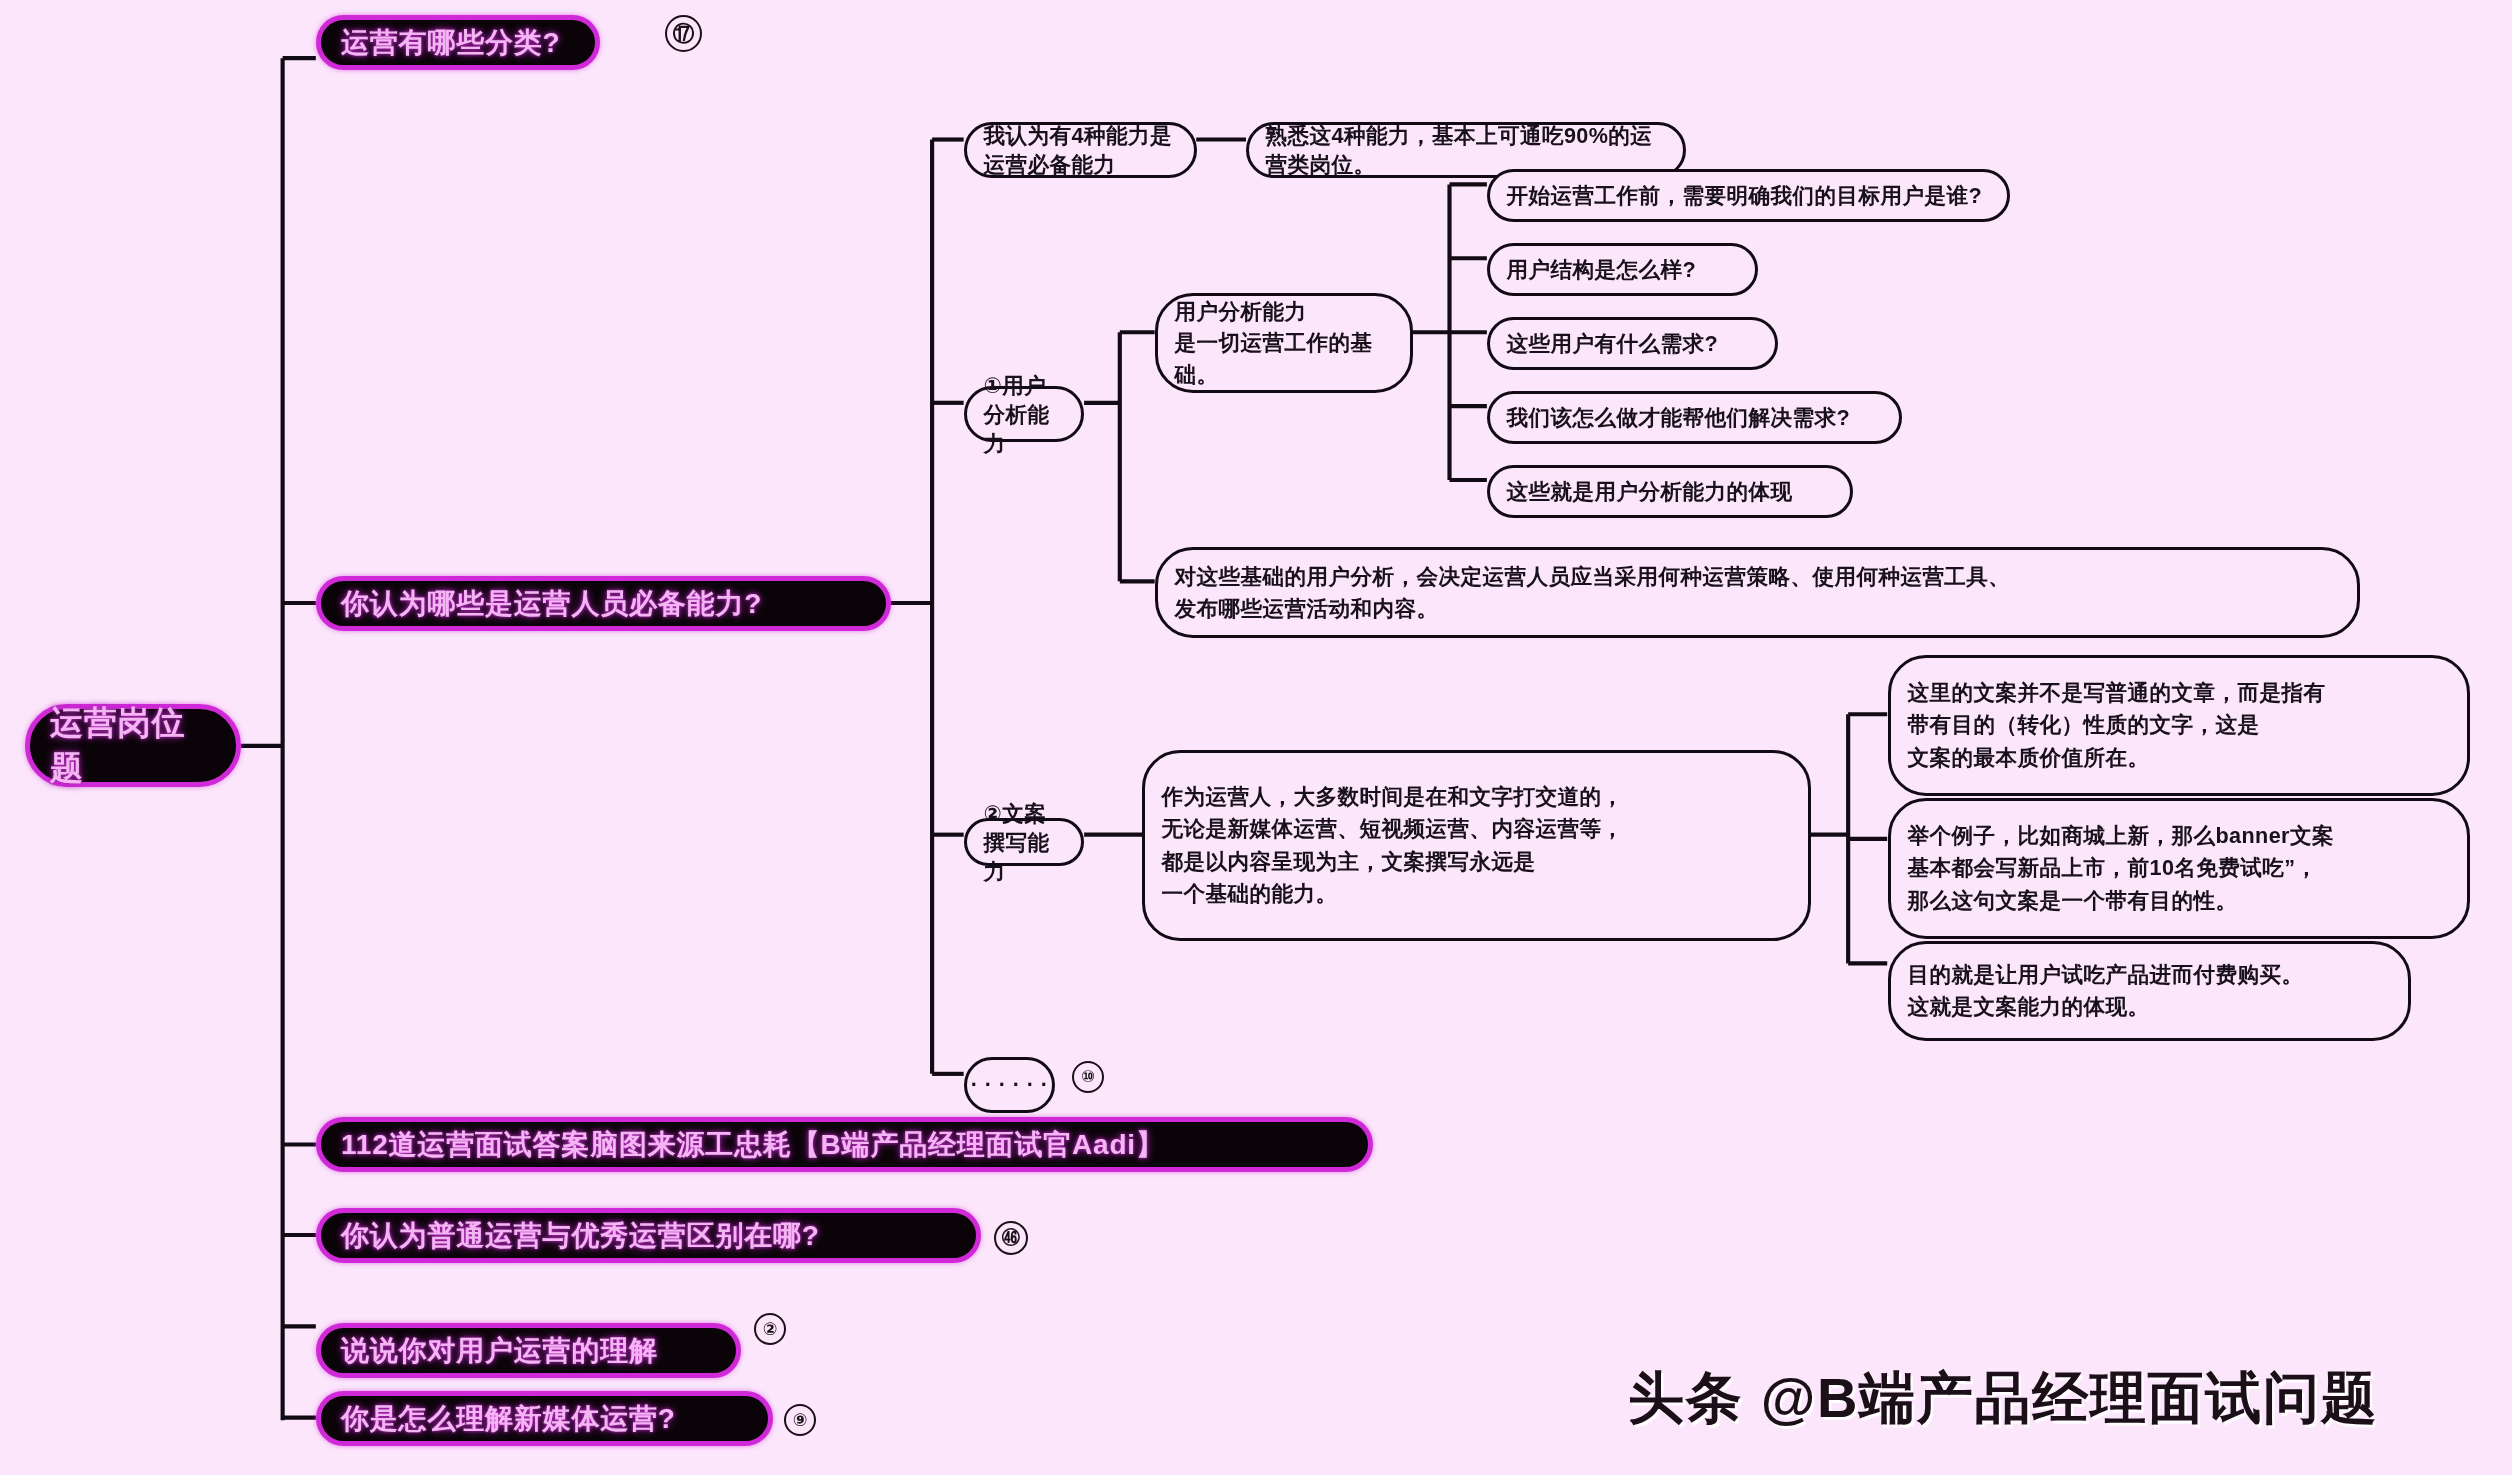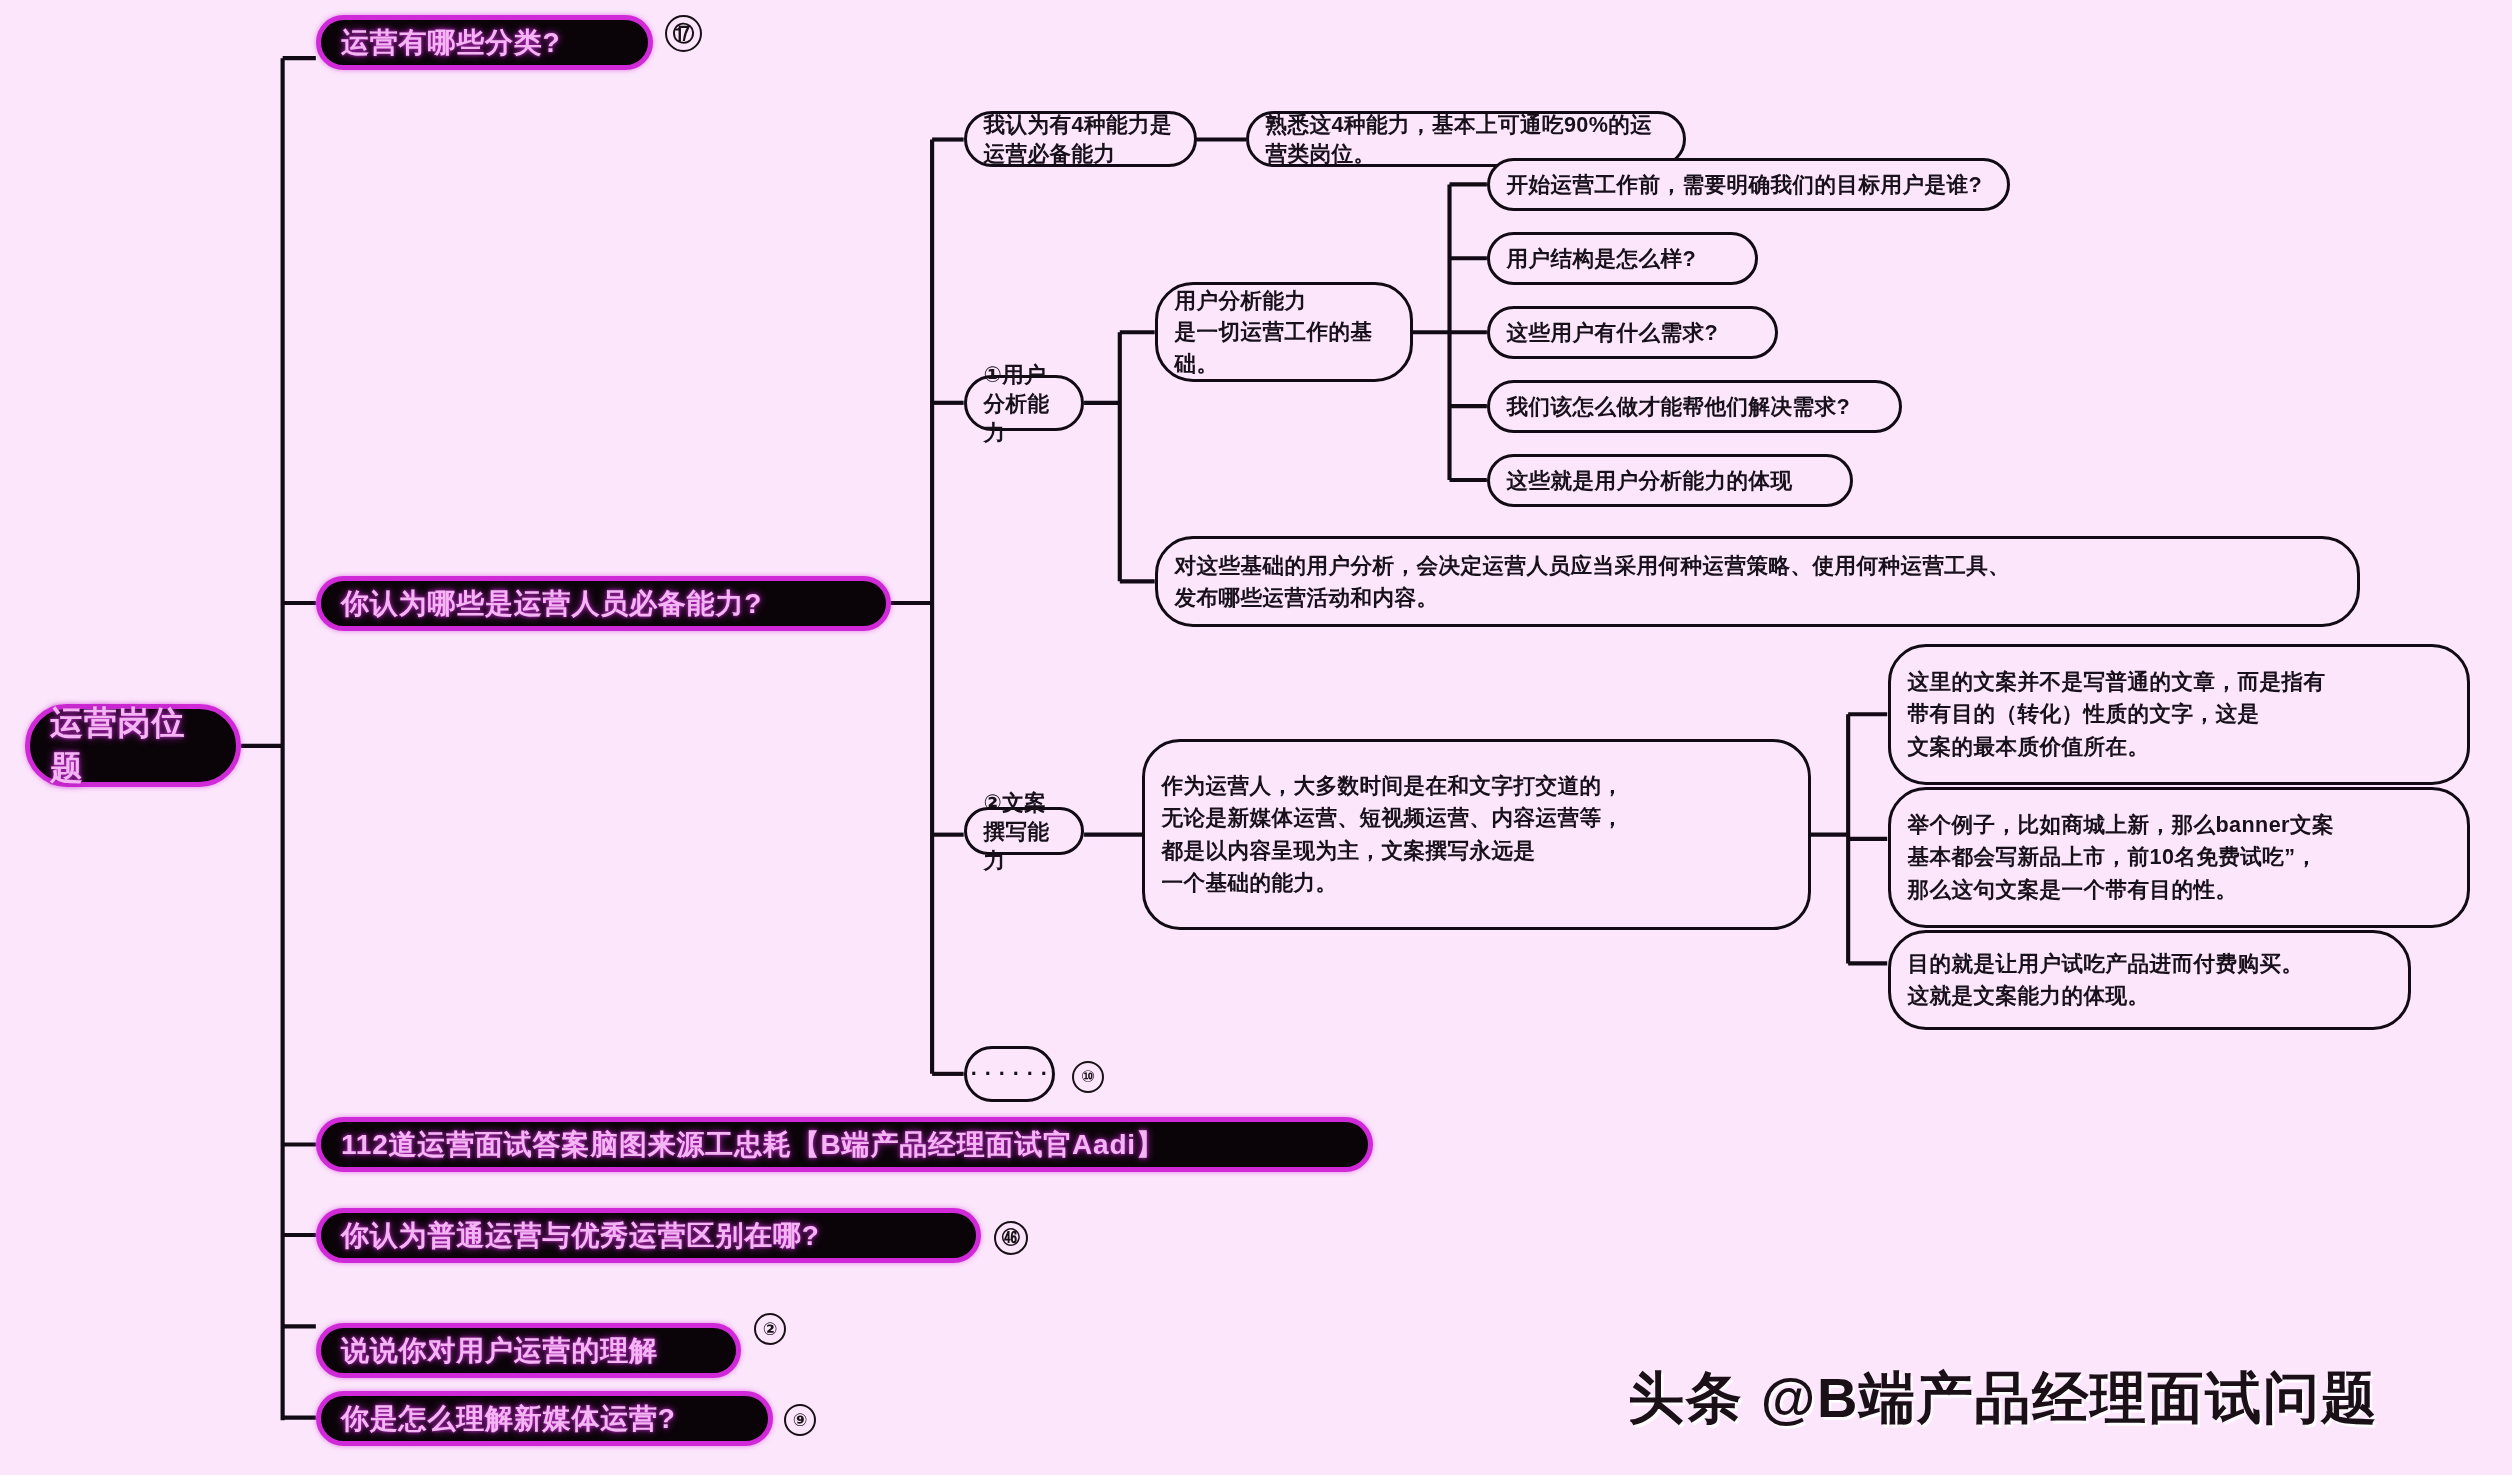--- a/index.html
+++ b/index.html
@@ -35,20 +35,21 @@
 
   
   .plain {
     border: 3.3px solid #120a14;
     border-radius: 830px;
     background: #fbe6fb;
     color: #18101a;
     font-weight: 700;
     padding: 5px 16.6px;
     letter-spacing: 0.4px;
+    margin-top: 11px;
   }
   .plain.multi {
     border-radius: 38px;
     align-items: center;
   }
 
   
   .hilite {
     background: #0a0408;
     border: 5.8px solid #d02ad8;
@@ -132,21 +133,21 @@
       <path d="M 2225 860  L 2272 860"></path>
       <path d="M 2225 1010 L 2272 1010"></path>
       <path d="M 2225 1160 L 2272 1160"></path>
     </g>
   </svg>
 
   <div class="node hilite" style="left:25px; top:704px; width:216px; height:83px; font-size:33px; justify-content:center;">
     <span>运营岗位题</span>
   </div>
 
-  <div class="node hilite" style="left:316px; top:15px; width:337px; height:55px; font-size:28px;">
+  <div class="node hilite" style="left:316px; top:15px; width:284px; height:55px; font-size:28px;">
     <span>运营有哪些分类?</span>
   </div>
   <div class="badge" style="left:665px; top:15px; width:33px; height:33px; font-size:21.6px;">⑰</div>
 
   <div class="node hilite" style="left:316px; top:576px; width:575px; height:55px; font-size:28px;">
     <span>你认为哪些是运营人员必备能力?</span>
   </div>
 
   <div class="node hilite" style="left:316px; top:1117px; width:1057px; height:55px; font-size:28px;">
     <span>112道运营面试答案脑图来源工忠耗【B端产品经理面试官Aadi】</span>

